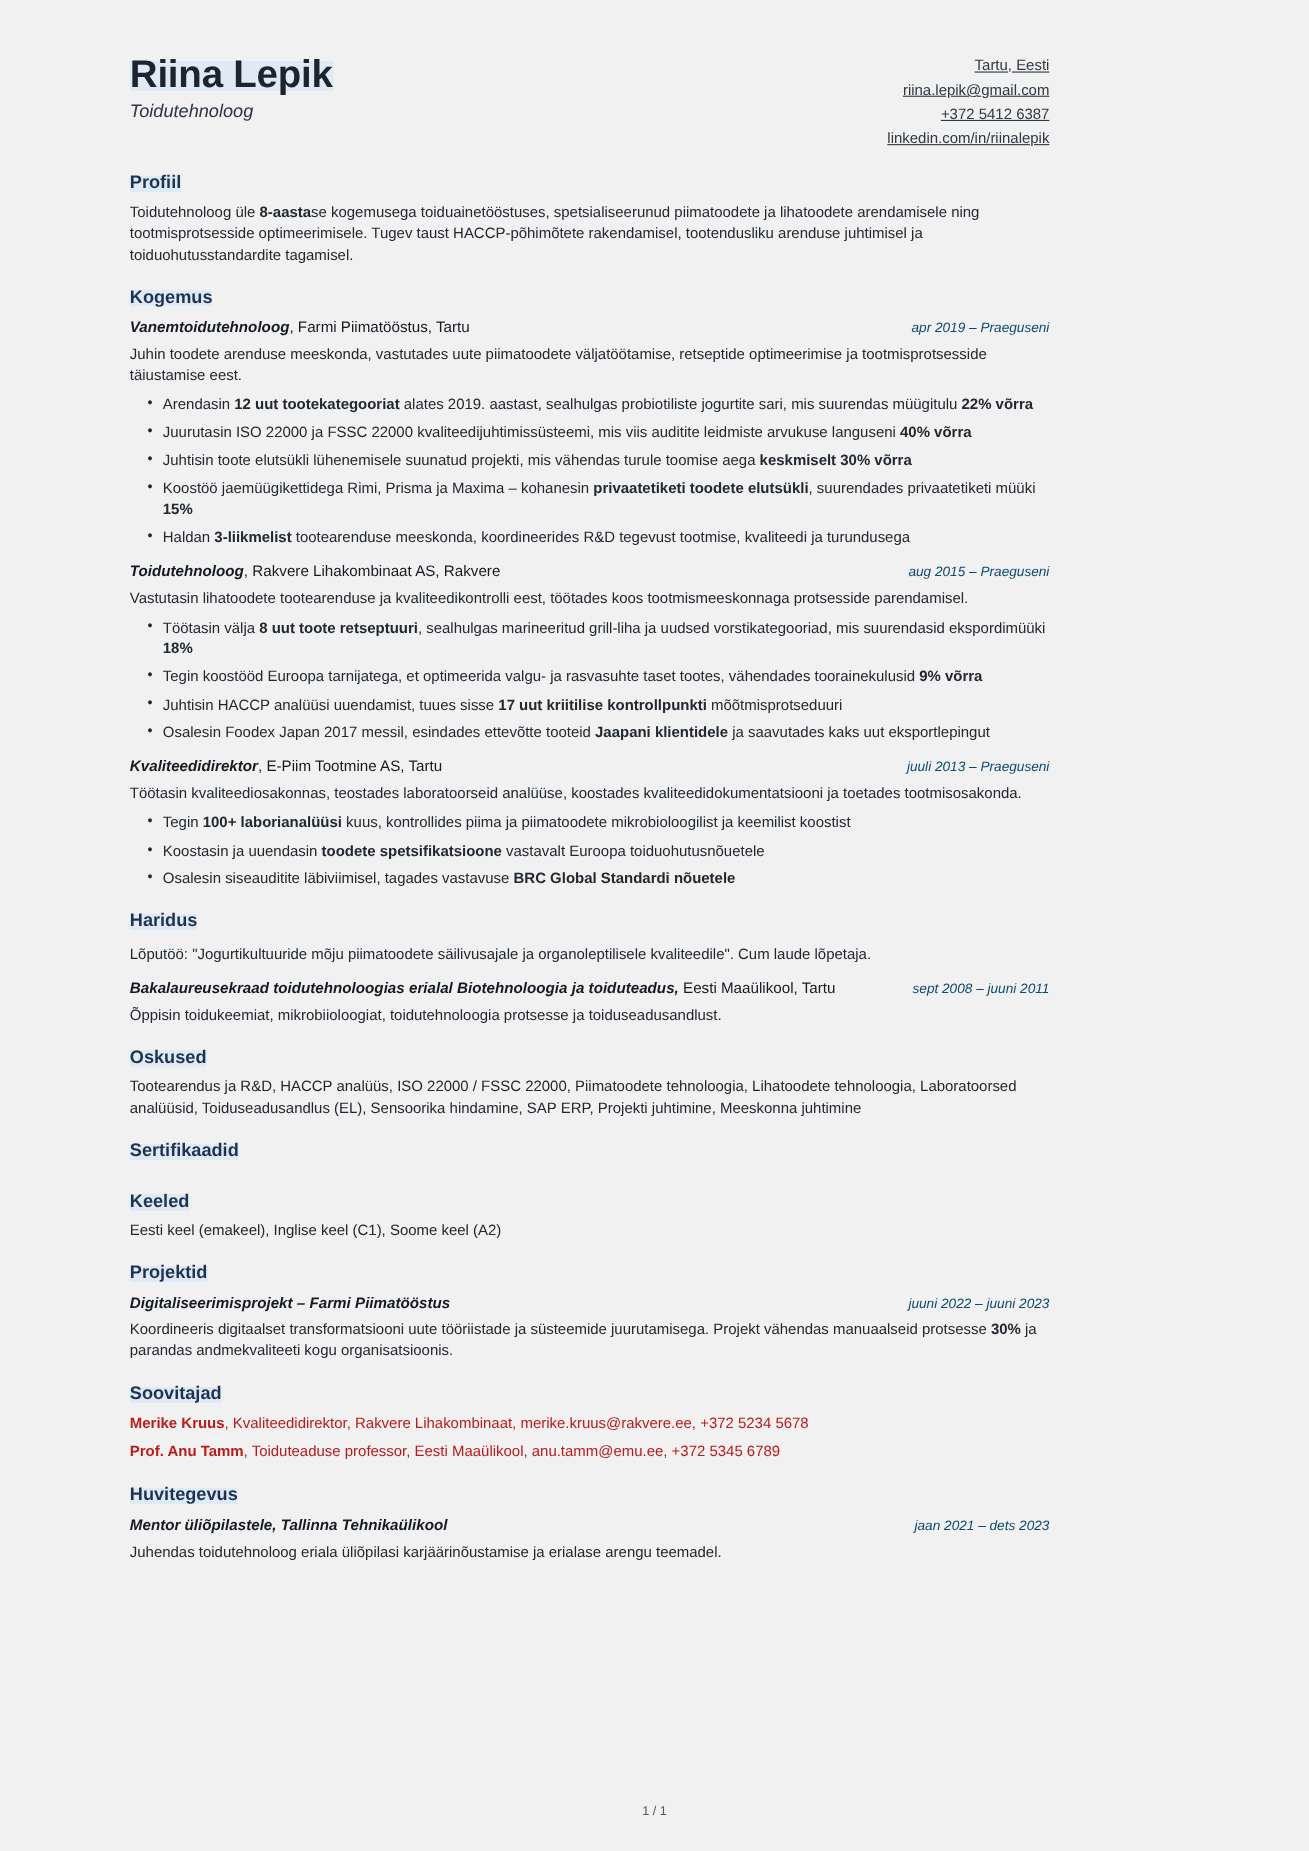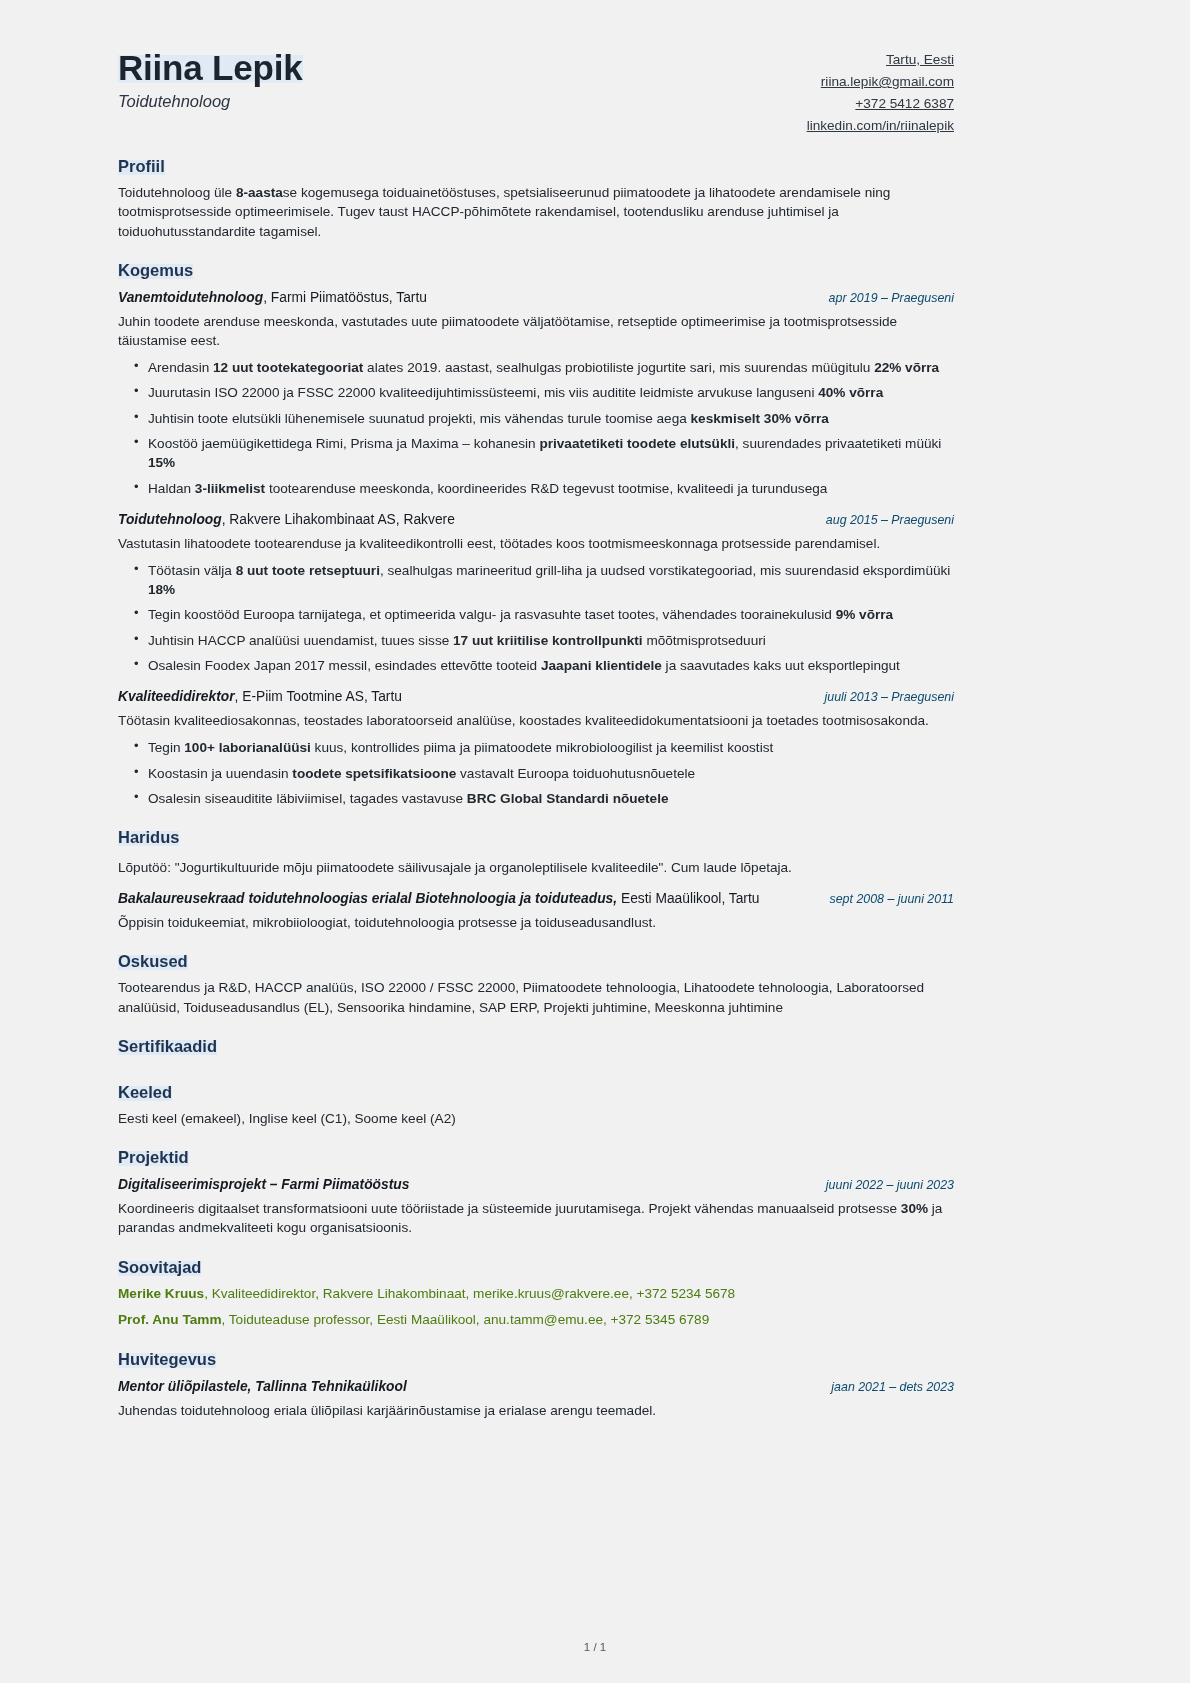--- a/index.html
+++ b/index.html
@@ -126,21 +126,21 @@
     position: absolute;
     left: 16px;
     top: -1px;
     color: #22282f;
     font-size: 13px;
   }
   b { font-weight: bold; }
 
   .simple-line {
     font-size: 13.6px;
-    color: #4d7c0f;
+    color: #b91c1c;
     line-height: 1.5;
     margin-bottom: 6px;
   }
   .simple-line:last-child { margin-bottom: 0; }
 
   .cert-row { margin-top: 7px; }
   .cert-row:first-child { margin-top: 2px; }
 
   .footer {
     position: absolute;

